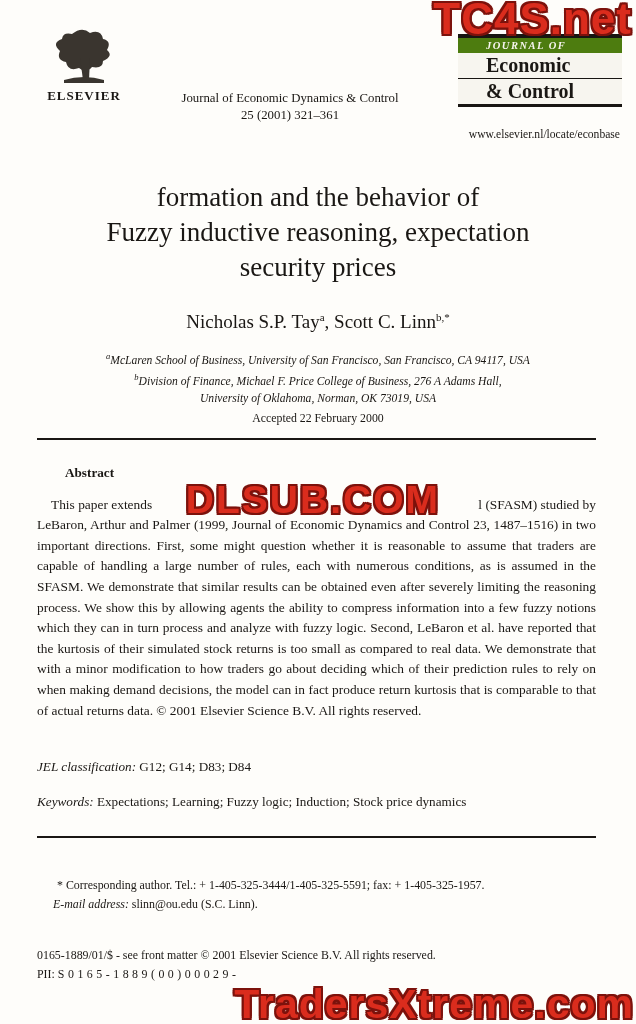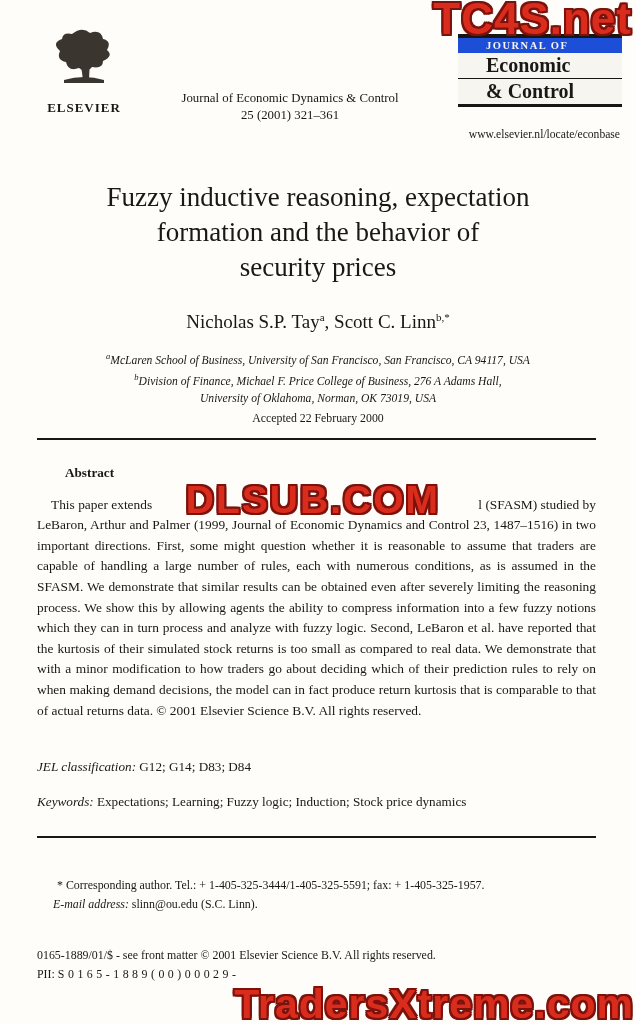--- a/index.html
+++ b/index.html
@@ -12,30 +12,30 @@
     margin: 0 auto;
     background: #fefdfa;
     color: #1a1714;
     font-family: "Liberation Serif", serif;
     overflow: hidden;
   }
 
   
   .logo { position: absolute; left: 36px; top: 26px; width: 96px; text-align: center; }
   .logo svg { display: block; margin: 0 auto; }
-  .logo-word { font-size: 13px; font-weight: 600; letter-spacing: 1px; margin-top: 16px; }
+  .logo-word { font-size: 13px; font-weight: 600; letter-spacing: 1px; margin-top: 4px; }
 
   .cite { position: absolute; left: 140px; top: 90px; width: 300px; text-align: center;
           font-size: 12.8px; line-height: 17px; }
 
   .masthead { position: absolute; right: 14px; top: 34px; width: 164px;
               border-top: 4px solid #181512; border-bottom: 3px solid #181512;
               background: #f7f5ef; }
-  .kicker { background: #1d4ed8; color: #f7f5ef; font-size: 10.5px; font-weight: bold;
-            letter-spacing: 1.5px; padding: 2px 0 2px 28px; }
+  .kicker { background: #4d7c0f; color: #f7f5ef; font-size: 10.5px; font-weight: bold;
+            letter-spacing: 1.5px; padding: 2px 0 2px 28px; font-style: italic; }
   .mh-line { font-size: 20px; font-weight: bold; line-height: 23px;
              padding: 1px 4px 1px 28px; border-bottom: 1px solid #181512; }
   .mh-line.last { border-bottom: none; }
   .website { position: absolute; right: 16px; top: 128px; font-size: 11.6px; }
 
   
   .wm { position: absolute; font-family: "Liberation Sans", sans-serif; font-weight: bold;
         color: #da2c1d; white-space: nowrap; z-index: 9;
         text-shadow:
           -2px -2px 0 #7c120c, 2px -2px 0 #7c120c, -2px 2px 0 #7c120c, 2px 2px 0 #7c120c,
@@ -111,22 +111,22 @@
     <div class="kicker">JOURNAL OF</div>
     <div class="mh-line">Economic</div>
     <div class="mh-line last">&amp; Control</div>
   </div>
 
   <div class="website">www.elsevier.nl/locate/econbase</div>
 
   <div class="wm wm-top">TC4S.net</div>
 
   <h1 class="title">
+    <span class="tl">formation and the behavior of</span>
     <span class="tl">Fuzzy inductive reasoning, expectation</span>
-    <span class="tl">formation and the behavior of</span>
     <span class="tl">security prices</span>
   </h1>
 
   <div class="authors"><span>Nicholas S.P. Tay</span><sup>a</sup><span>, </span><span>Scott C. Linn</span><sup>b,*</sup></div>
 
   <div class="affils">
     <div class="affil"><sup>a</sup><span>McLaren School of Business, University of San Francisco, San Francisco, CA 94117, USA</span></div>
     <div class="affil"><sup>b</sup><span>Division of Finance, Michael F. Price College of Business, 276 A Adams Hall,</span></div>
     <div class="affil"><span>University of Oklahoma, Norman, OK 73019, USA</span></div>
   </div>

